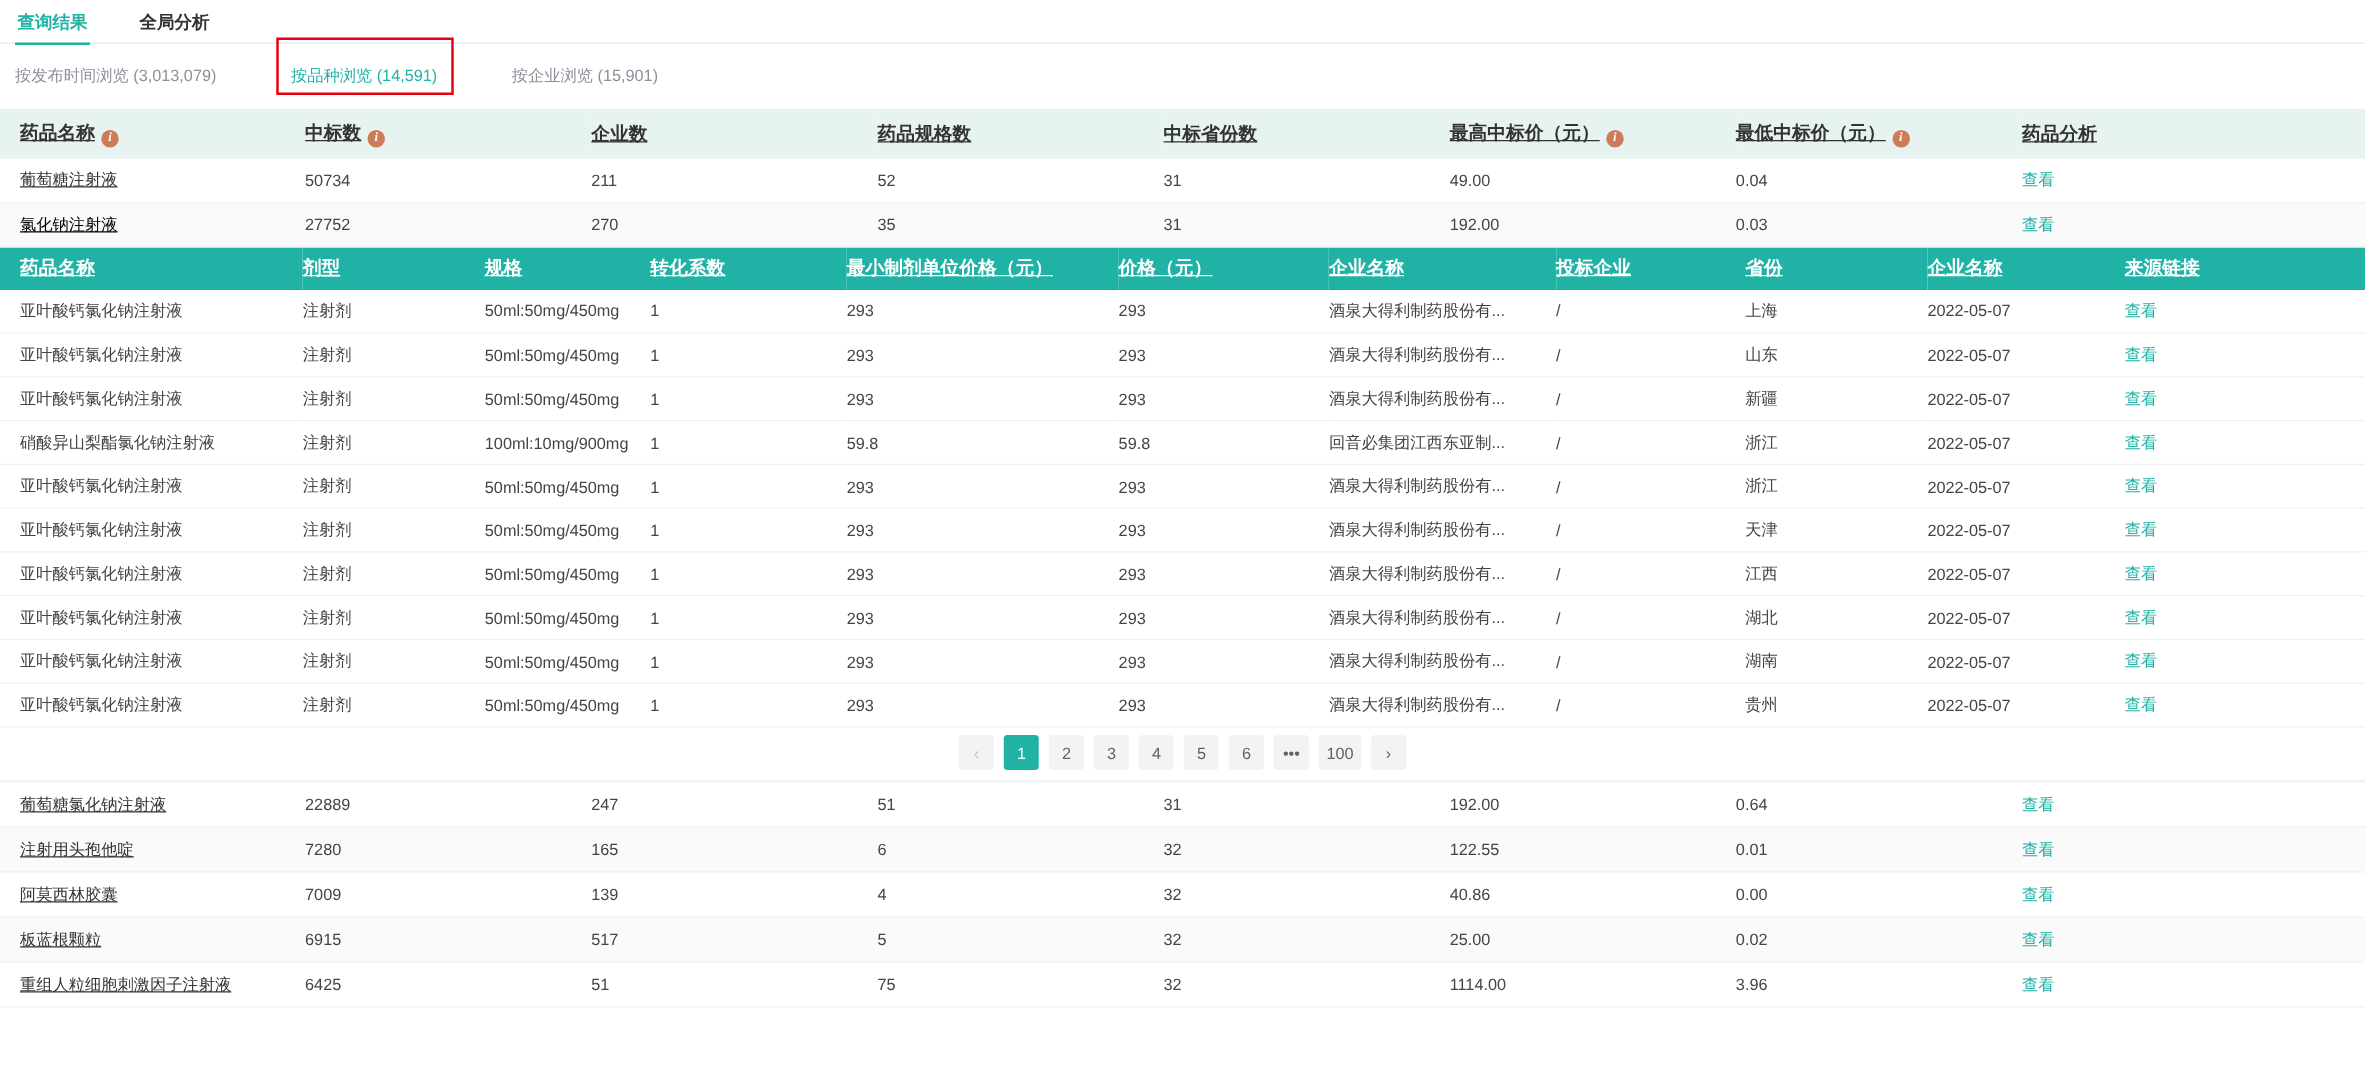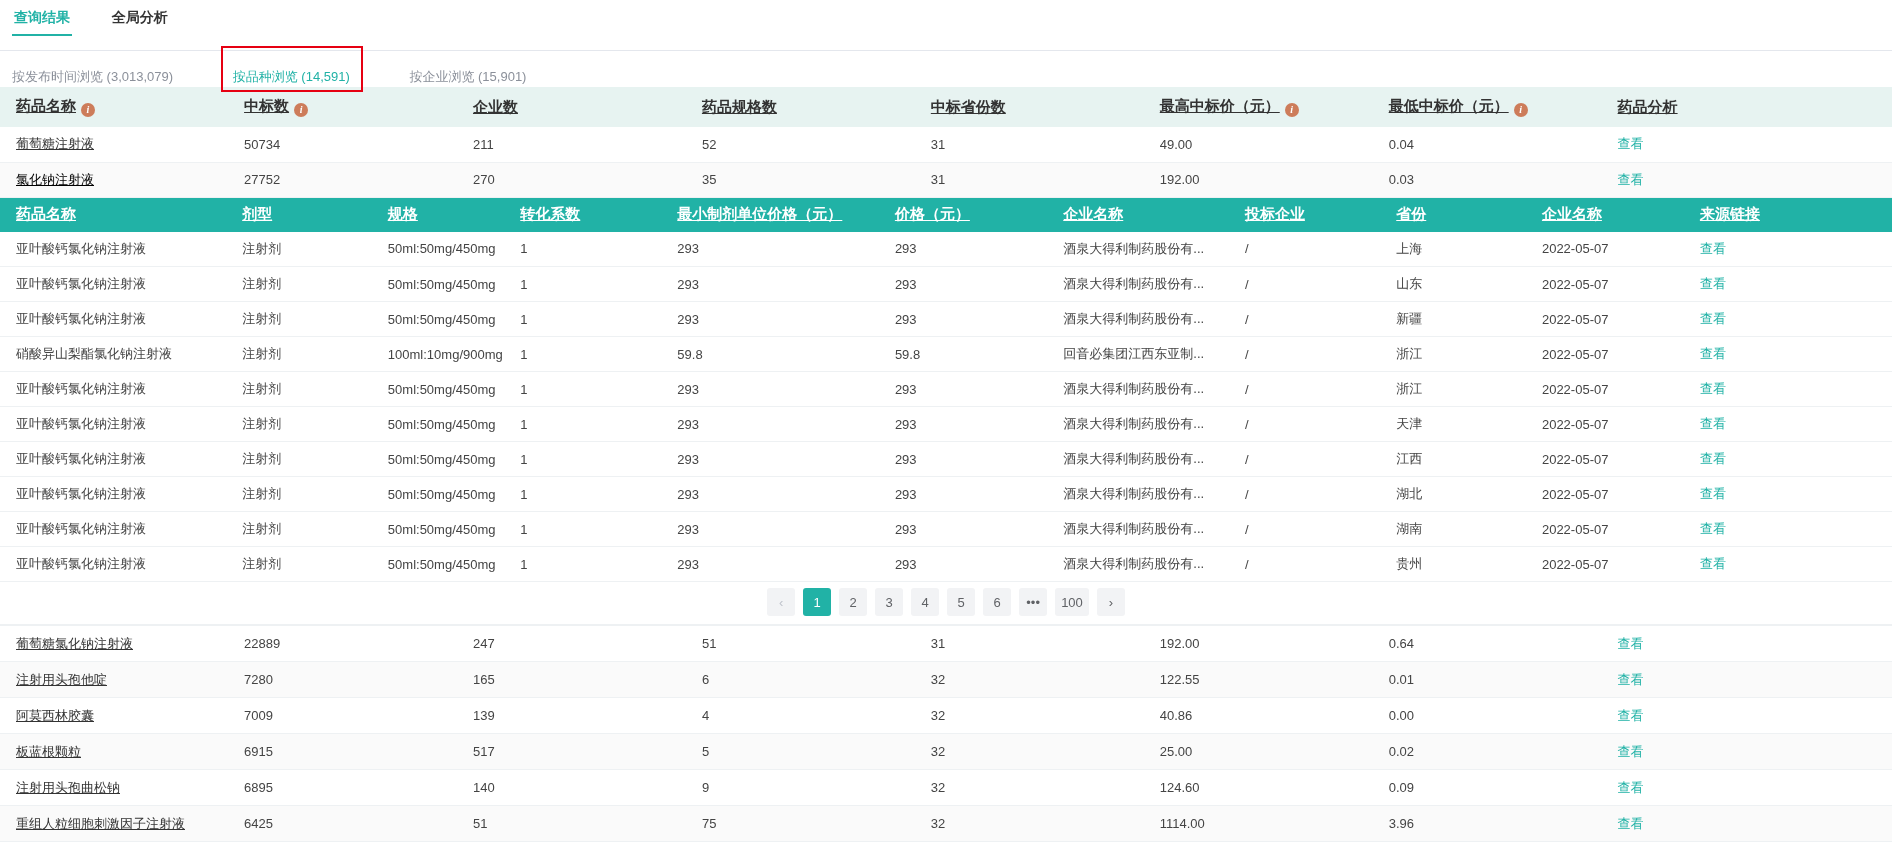--- a/index.html
+++ b/index.html
@@ -4,28 +4,28 @@
 <style>
   * { box-sizing: border-box; }
   html,body { margin:0; padding:0; }
   body {
     width:1892px; height:856px; overflow:hidden;
     background:#fff; color:#333;
     font-family:"Liberation Sans","DejaVu Sans",sans-serif;
     font-size:13px;
   }
   
-  .tabbar { height:51px; border-bottom:1px solid #e4e7ed; padding-left:12px; }
+  .tabbar { height:35px; border-bottom:1px solid #e4e7ed; padding-left:12px; }
   .tab {
     display:inline-block; font-size:14px; font-weight:bold; color:#333;
     padding:9px 2px 7px; margin-right:34px; cursor:pointer; border-bottom:2px solid transparent;
   }
   .tab.active { color:#21b2a6; border-bottom-color:#21b2a6; }
   
-  .browsebar { padding:17px 0 1px 12px; font-size:13px; }
+  .browsebar { padding:17px 0 17px 12px; font-size:13px; }
   .browse-wrap { position:relative; display:inline-block; margin-right:56px; }
   .browse { color:#8b909a; cursor:pointer; }
   .browse.active { color:#21b2a6; }
   .red-box {
     position:absolute; left:-12px; right:-13px; top:-22px; bottom:-6px;
     border:2px solid #e60012; pointer-events:none;
   }
   
   table.outer { width:100%; border-collapse:collapse; table-layout:fixed; }
   .outer thead th {
@@ -384,30 +384,20 @@
         <td><a class="druglink">板蓝根颗粒</a></td>
         <td>6915</td>
         <td>517</td>
         <td>5</td>
         <td>32</td>
         <td>25.00</td>
         <td>0.02</td>
         <td><a class="view">查看</a></td>
       </tr>
 
-      <tr>
-        <td><a class="druglink">注射用头孢曲松钠</a></td>
-        <td>6895</td>
-        <td>140</td>
-        <td>9</td>
-        <td>32</td>
-        <td>124.60</td>
-        <td>0.09</td>
-        <td><a class="view">查看</a></td>
-      </tr>
 
       <tr>
         <td><a class="druglink">重组人粒细胞刺激因子注射液</a></td>
         <td>6425</td>
         <td>51</td>
         <td>75</td>
         <td>32</td>
         <td>1114.00</td>
         <td>3.96</td>
         <td><a class="view">查看</a></td>

